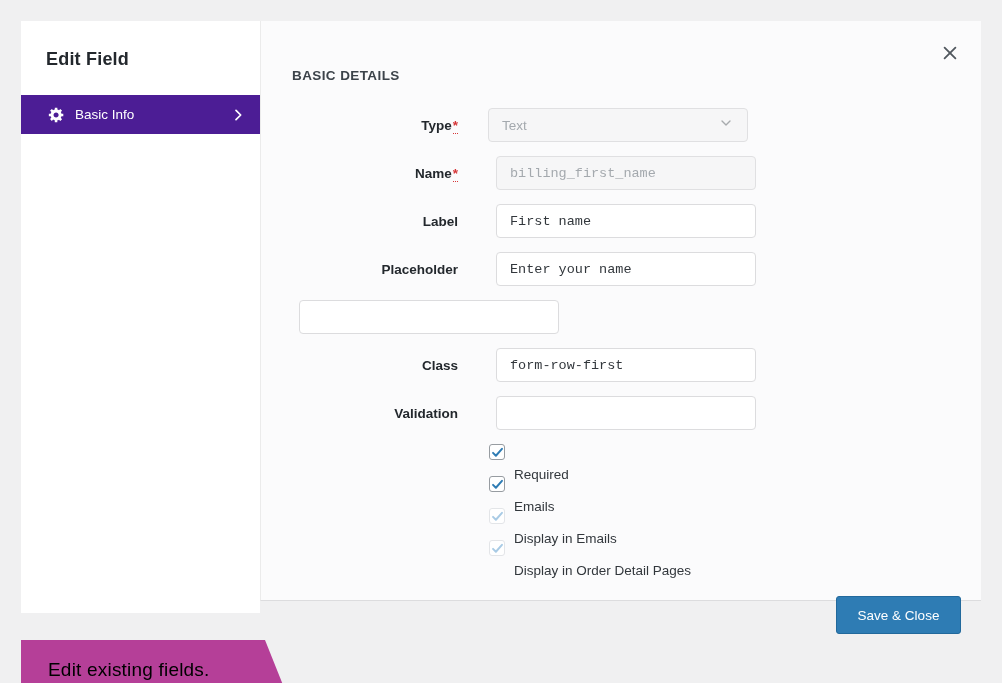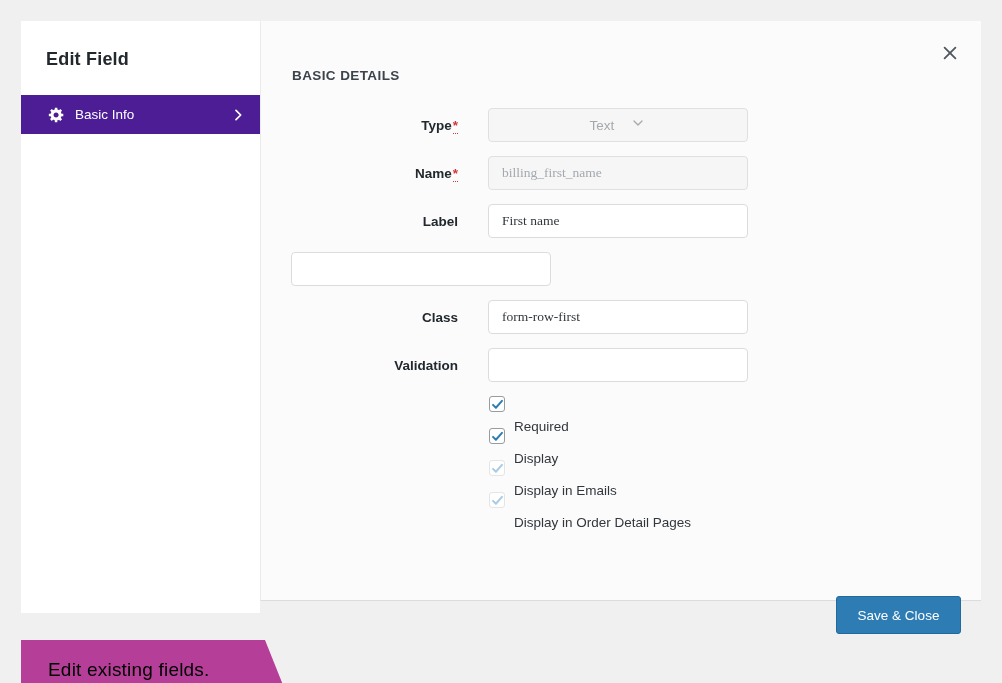--- a/index.html
+++ b/index.html
@@ -59,31 +59,32 @@
   .req-mark {
     color:#d63638; font-weight:700;
     border-bottom:1px dotted #d63638; margin-left:1px;
   }
   .control { margin-left:30px; width:260px; height:34px; }
   .text-input {
     width:100%; height:100%;
     border:1px solid #dcdcde; border-radius:4px;
     background:#fff; padding:0 13px;
     font-size:13.5px; color:#32373c;
-    font-family:Liberation Serif, serif;
+    font-family:Liberation Mono, monospace;
     outline:none;
+    margin-left:8px;
   }
   .text-input:disabled, .text-input.disabled {
     background:#f6f6f7; color:#a4a9ae; border-color:#e0e0e2;
   }
   .select-box {
     width:100%; height:100%;
     border:1px solid #e0e0e2; border-radius:4px;
     background:#f6f6f7; padding:0 13px;
-    display:flex; align-items:center; justify-content:center;gap:16px;
+    display:flex; align-items:center; justify-content:space-between;gap:16px;
   }
   .select-box .select-value { font-size:13.5px; color:#a4a9ae; }
 
   
   .checkbox-area { margin:5px 0 0 228px; }
   .cb-row { display:flex; align-items:center; margin-bottom:16px; height:16px; }
   .cb {
     width:16px; height:16px; border-radius:3px;
     background:#fff; border:1px solid #979ca1;
     display:flex; align-items:center; justify-content:center;
@@ -166,20 +167,26 @@
       </div>
     </div>
 
     <div class="form-row">
       <div class="form-label">Label</div>
       <div class="control">
         <input class="text-input" value="First name" style="">
       </div>
     </div>
 
+    <div class="form-row">
+      <div class="form-label">Placeholder</div>
+      <div class="control">
+        <input class="text-input" value="Enter your name" style="">
+      </div>
+    </div>
 
     <div class="form-row">
       <div class="control">
         <input class="text-input" value="" style="">
       </div>
     </div>
 
     <div class="form-row">
       <div class="form-label">Class</div>
       <div class="control">
@@ -204,21 +211,21 @@
         </span>
         <span class="cb-label">Required</span>
       </div>
 
       <div class="cb-row">
         <span class="cb">
           <svg viewBox="0 0 16 16" fill="none" stroke="#2e7cb4" stroke-width="2.4" stroke-linecap="round" stroke-linejoin="round">
             <polyline points="2.5 8.5 6 12 13.5 3.5"></polyline>
           </svg>
         </span>
-        <span class="cb-label">Display</span>
+        <span class="cb-label">Emails</span>
       </div>
 
       <div class="cb-row">
         <span class="cb disabled">
           <svg viewBox="0 0 16 16" fill="none" stroke="#a9cbe5" stroke-width="2.4" stroke-linecap="round" stroke-linejoin="round">
             <polyline points="2.5 8.5 6 12 13.5 3.5"></polyline>
           </svg>
         </span>
         <span class="cb-label">Display in Emails</span>
       </div>

